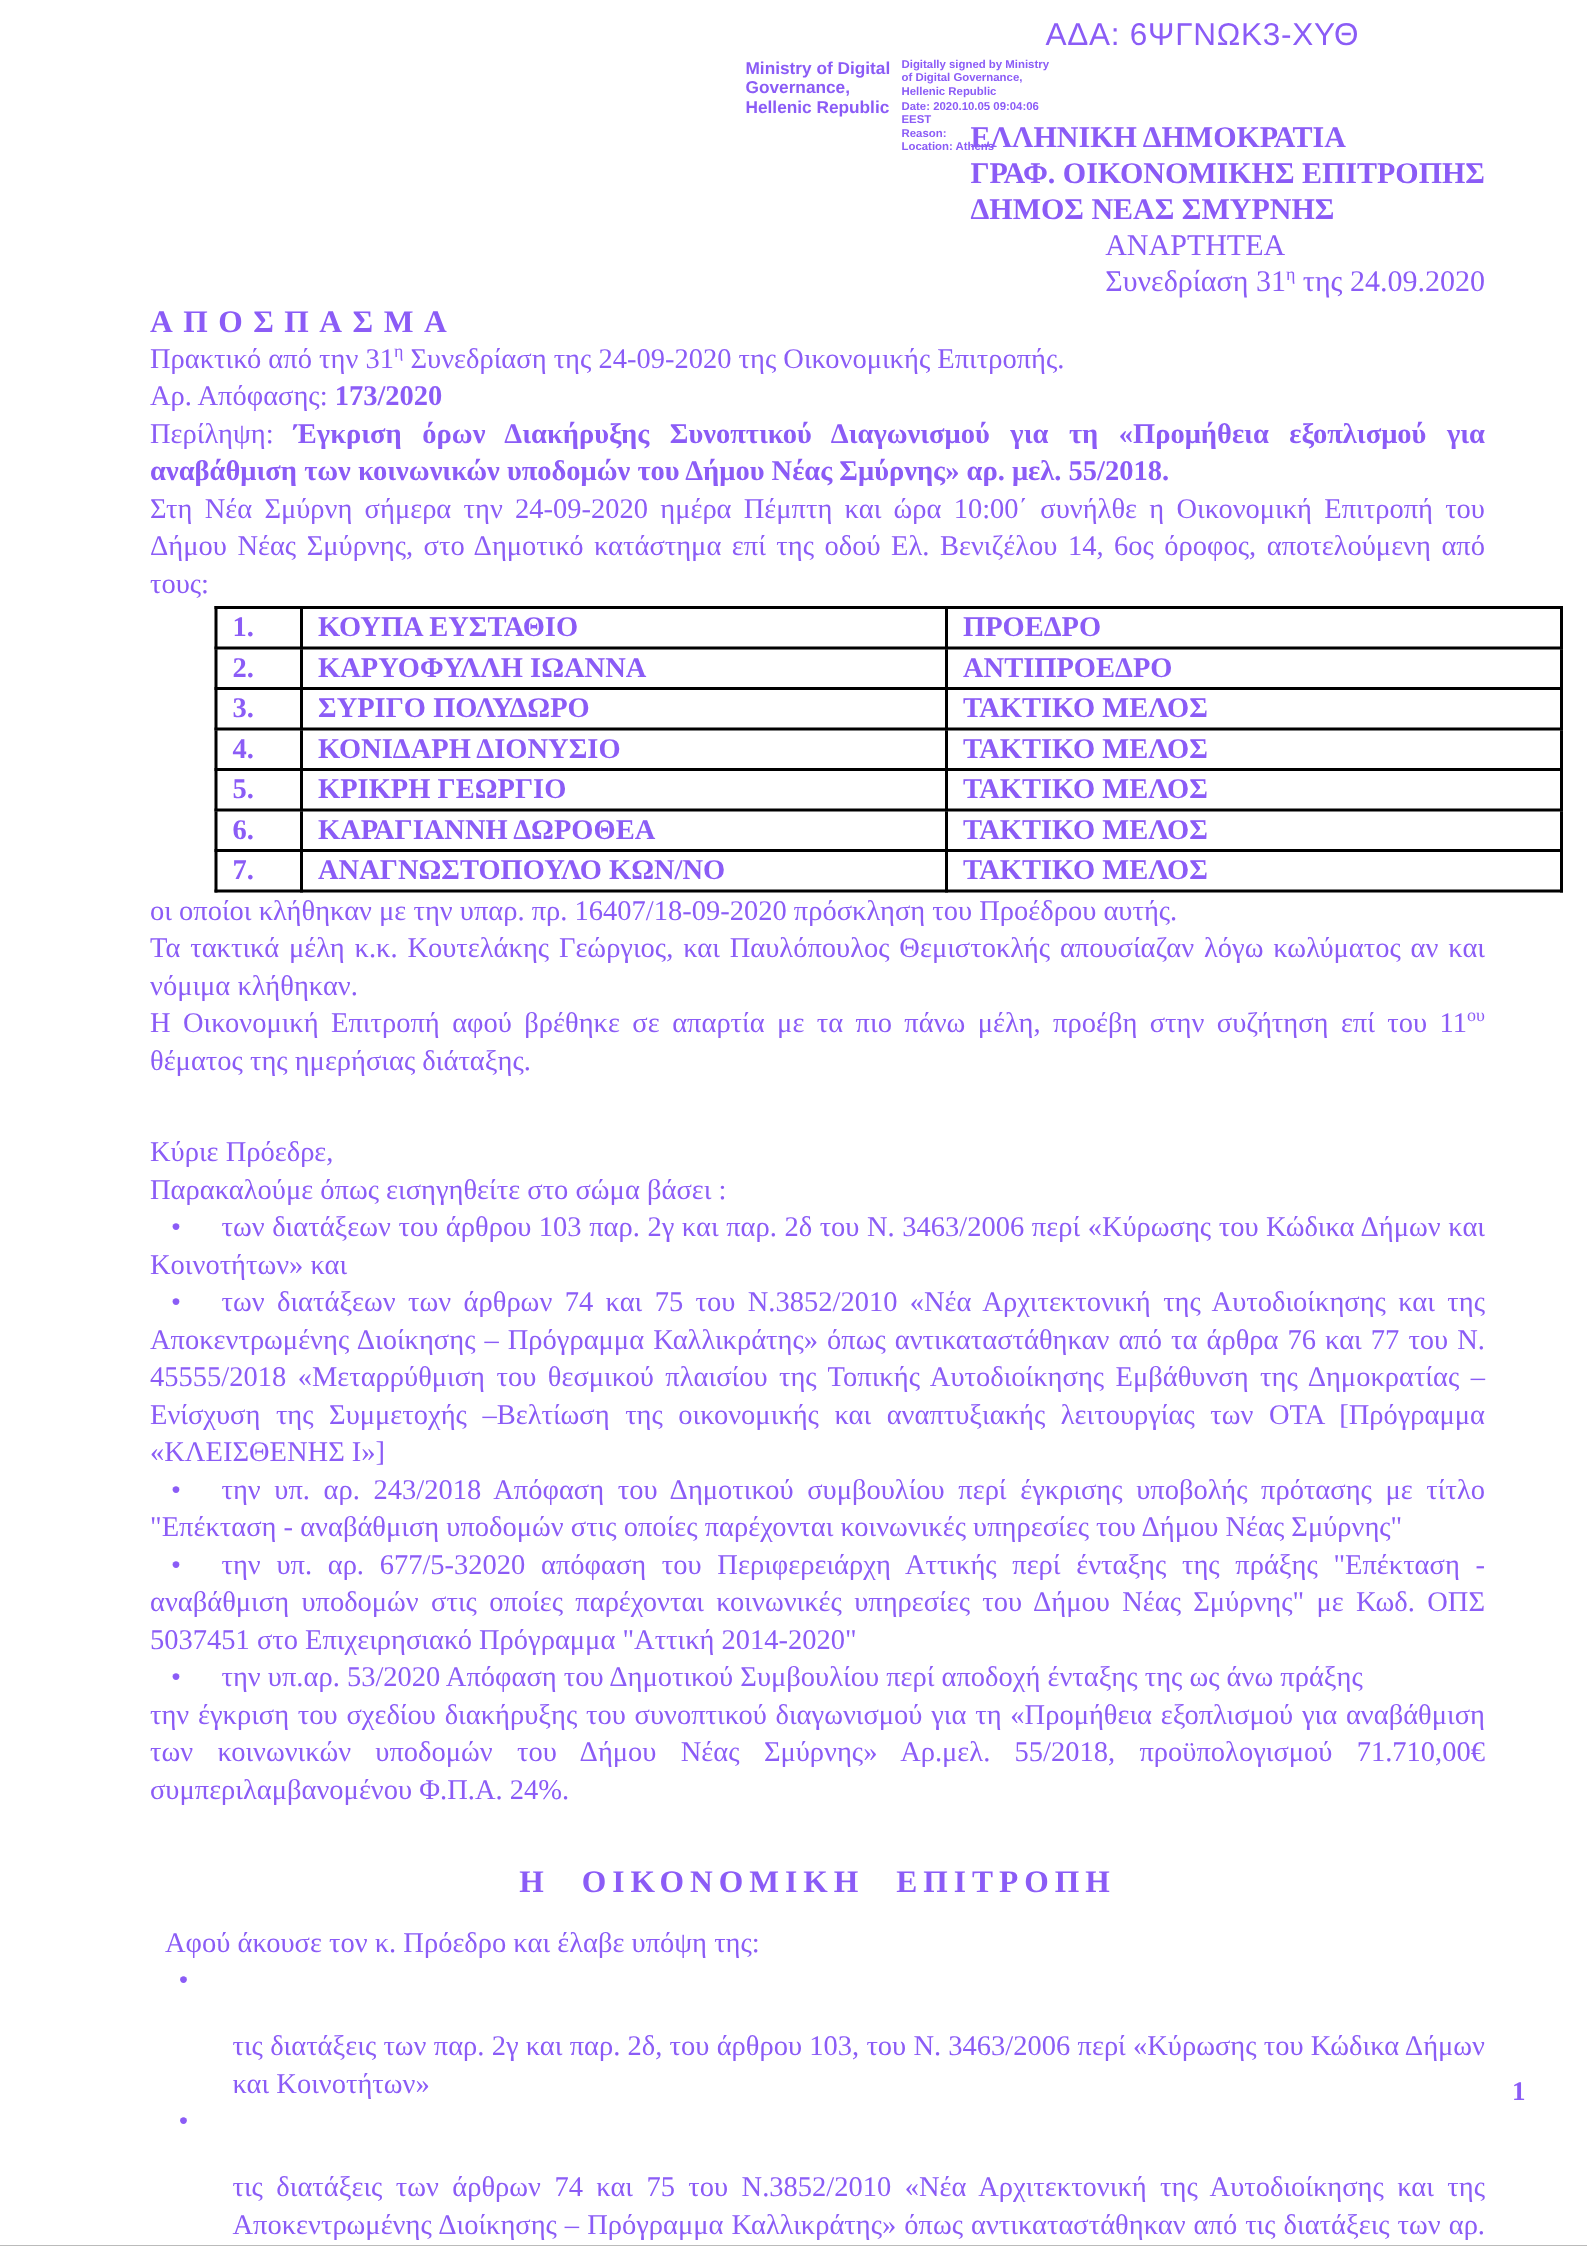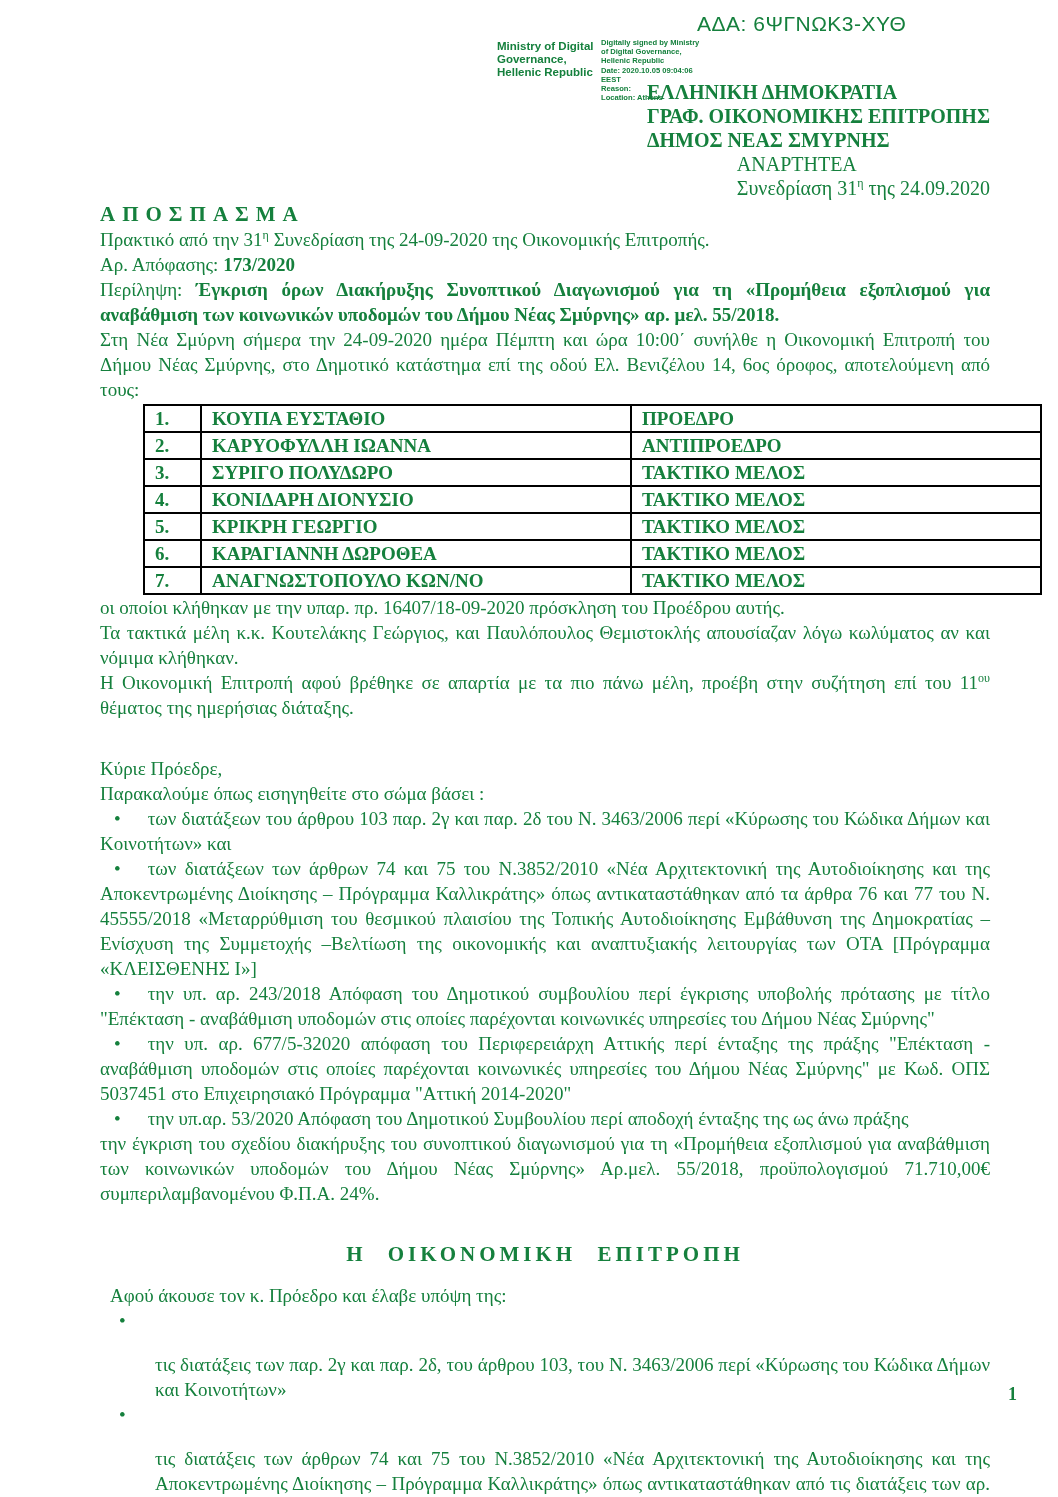--- a/index.html
+++ b/index.html
@@ -1,21 +1,21 @@
 <!DOCTYPE html>
 <html><head>
 <meta charset="utf-8">
 <style>
   html,body{margin:0;padding:0;background:#888;}
   .page{
     position:relative;
     width:1058px;height:1497px;
     background:#ffffff;
     font-family:"Liberation Serif", serif;
-    color:#15803d;
+    color:#8b5cf6;
     overflow:hidden;
   }
   .content{
     position:absolute;
     left:100px; top:0;
     width:890px;
   }
   .ada{
     position:absolute; left:697px; top:12px;
     font-family:"Liberation Sans", sans-serif;

